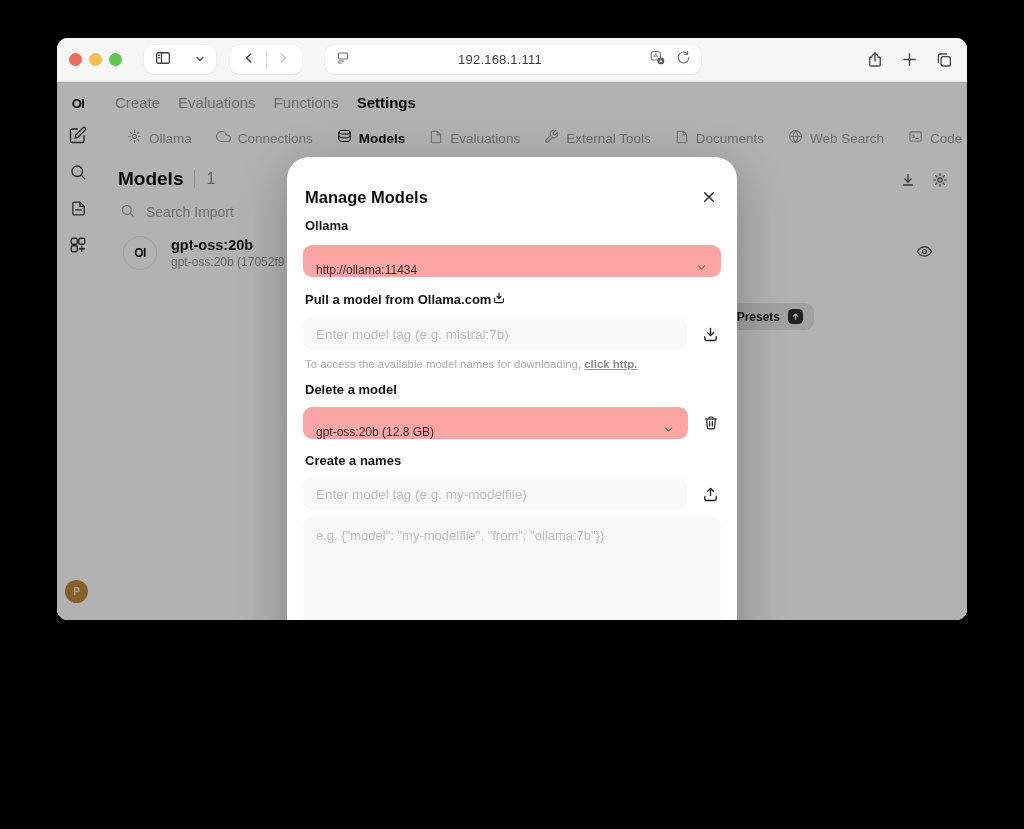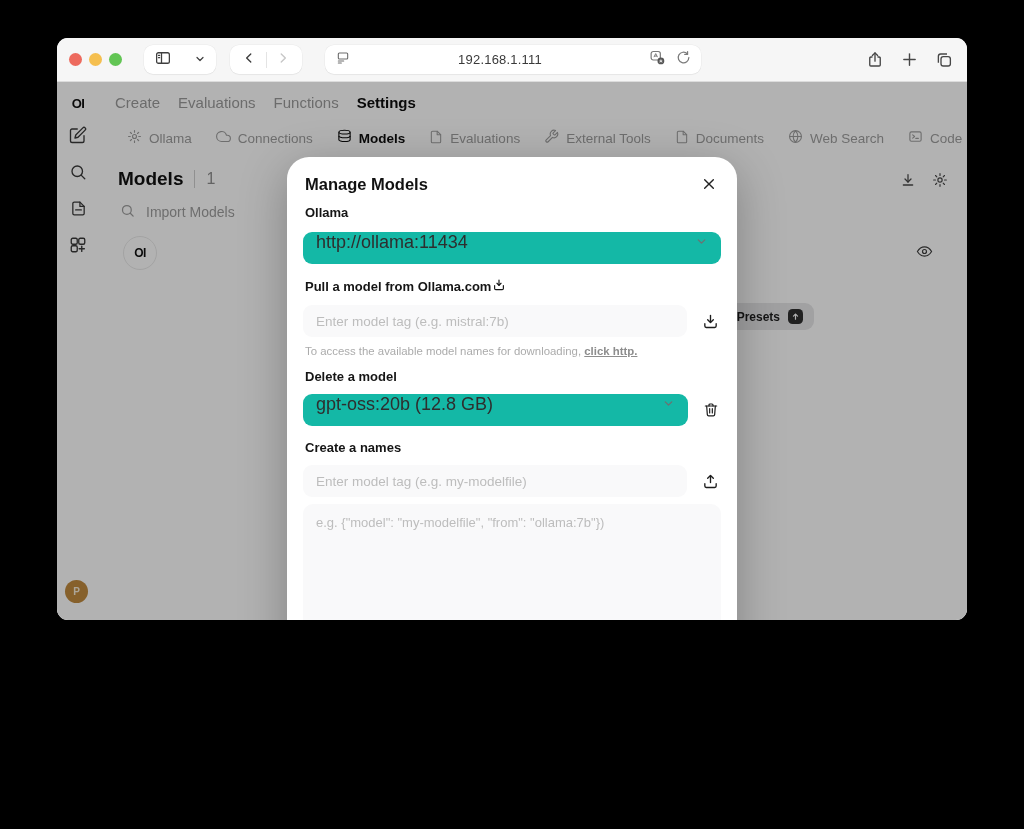--- a/index.html
+++ b/index.html
@@ -55,25 +55,25 @@
   .model-name { font-size:14.5px; font-weight:700; color:#141414; }
   .model-meta { font-size:12px; color:#949494; margin-top:2px; }
   .model-eye { margin-left:auto; margin-right:14px; color:#3e3e3e; }
 
   .preset-row { position:absolute; top:221px; left:628px; display:flex; gap:12px; }
   .preset-btn { display:flex; align-items:center; gap:8px; height:27px; padding:0 11px; background:#e7e7e9; border-radius:9px; font-size:12px; font-weight:600; color:#1f1f1f; border:none; cursor:pointer; white-space:nowrap; }
   .badge-ic { width:15px; height:15px; background:#303030; border-radius:4.5px; display:flex; align-items:center; justify-content:center; color:#fff; }
 
   
   .modal { position:absolute; left:230px; top:75px; width:450px; height:526px; background:#fff; border-radius:22px; box-shadow:0 12px 48px rgba(0,0,0,0.28); z-index:10; padding:0 16px; color:#111; }
-  .m-head { display:flex; align-items:center; justify-content:space-between; padding:17px 2px 6px 2px; }
+  .m-head { display:flex; align-items:center; justify-content:space-between; padding:30px 2px 6px 2px; }
   .m-title { font-size:16.5px; font-weight:600; }
   .m-close { background:none; border:none; color:#222; cursor:pointer; display:flex; padding:2px; }
   .m-label { font-size:13px; font-weight:600; color:#151515; padding:0 2px; }
-  .m-select { height:32px; background:#14b8a6; border-radius:9px; display:flex; align-items:flex-start; padding:0 13px; font-size:18px; font-weight:500; color:#2e2e2e; cursor:pointer; flex:1; }
+  .m-select { height:32px; background:#fca5a5; border-radius:9px; display:flex; align-items:flex-end; padding:0 13px; font-size:12px; font-weight:500; color:#2e2e2e; cursor:pointer; flex:1; }
   .m-select .chev { margin-left:auto; color:#6f6f6f; }
   .m-row { display:flex; align-items:center; gap:13px; }
   .icon-btn { background:none; border:none; color:#1d1d1d; cursor:pointer; display:flex; padding:2px; flex:none; }
   .m-input { flex:1; height:32px; background:#f9f9fa; border:none; border-radius:9px; padding:0 13px; font-size:13.5px; color:#333; outline:none; font-family:inherit; }
   .m-input::placeholder { color:#bdbdbd; }
   .m-helper { font-size:11.4px; color:#ababab; padding:0 2px; }
   .m-link { color:#8d8d8d; font-weight:600; text-decoration:underline; cursor:pointer; }
   .m-textarea { width:100%; height:128px; background:#f9f9fa; border:none; border-radius:10px; padding:10px 13px; font-size:13px; color:#333; outline:none; resize:none; font-family:inherit; line-height:1.4; }
   .m-textarea::placeholder { color:#bdbdbd; }
   .m-footer { display:flex; align-items:center; justify-content:space-between; padding:13px 2px 0 2px; }
@@ -300,25 +300,29 @@
         </span>
       </div>
 
       <div class="search-row">
         <span class="ic">
           <svg width="15" height="15" viewBox="0 0 24 24" fill="none" stroke="currentColor" stroke-width="2" stroke-linecap="round">
               <circle cx="11" cy="11" r="7"></circle>
               <line x1="16.5" y1="16.5" x2="21" y2="21"></line>
             </svg>
         </span>
-        <span>Import Models</span>
+        <span>Search Import</span>
       </div>
 
       <div class="model-row">
         <span class="model-avatar">OI</span>
+        <span class="model-text">
+          <div class="model-name">gpt-oss:20b</div>
+          <div class="model-meta">gpt-oss:20b (17052f9</div>
+        </span>
         <span class="model-eye ic">
           <svg width="17" height="17" viewBox="0 0 24 24" fill="none" stroke="currentColor" stroke-width="1.7" stroke-linejoin="round">
               <path d="M2 12s3.8-6.5 10-6.5S22 12 22 12s-3.8 6.5-10 6.5S2 12 2 12z"></path>
               <circle cx="12" cy="12" r="2.8"></circle>
             </svg>
         </span>
       </div>
 
       <div class="preset-row">
         <button class="preset-btn">

